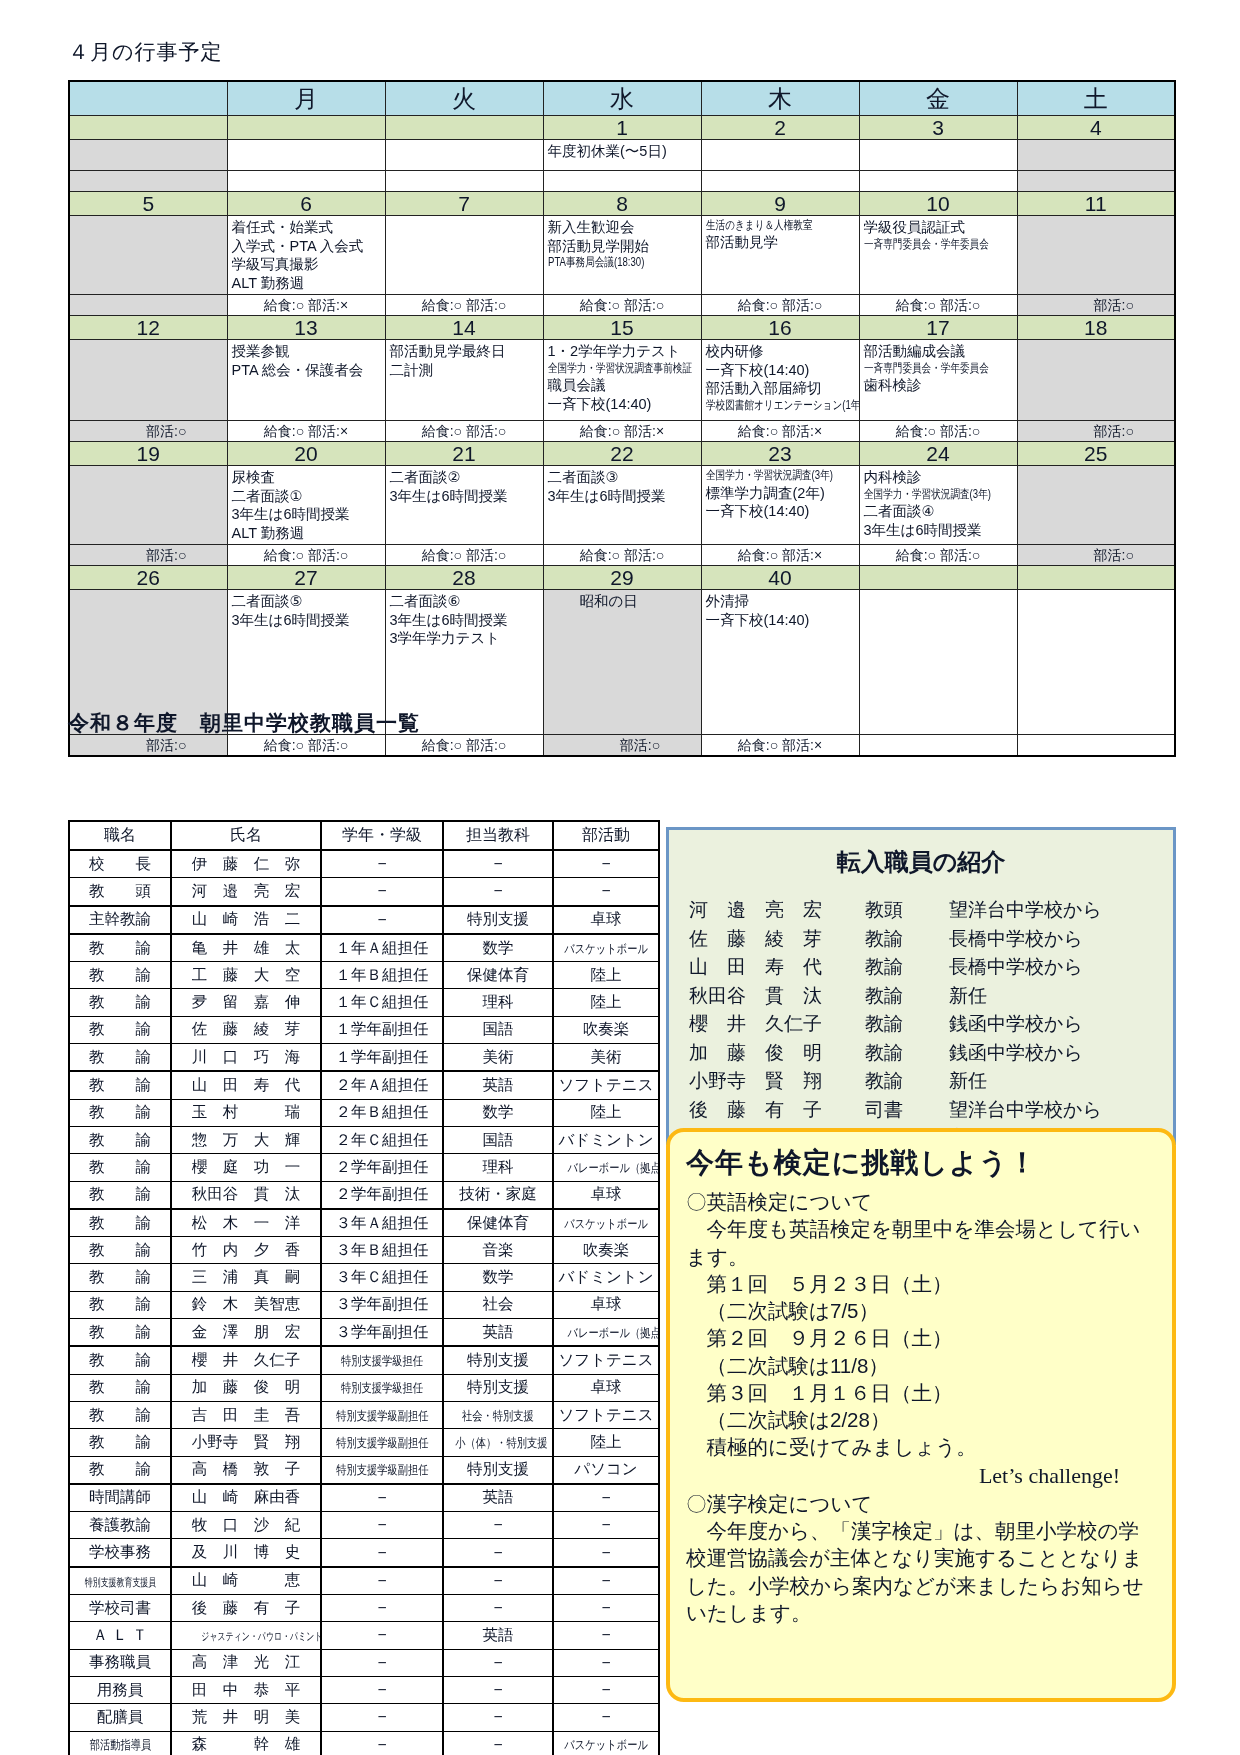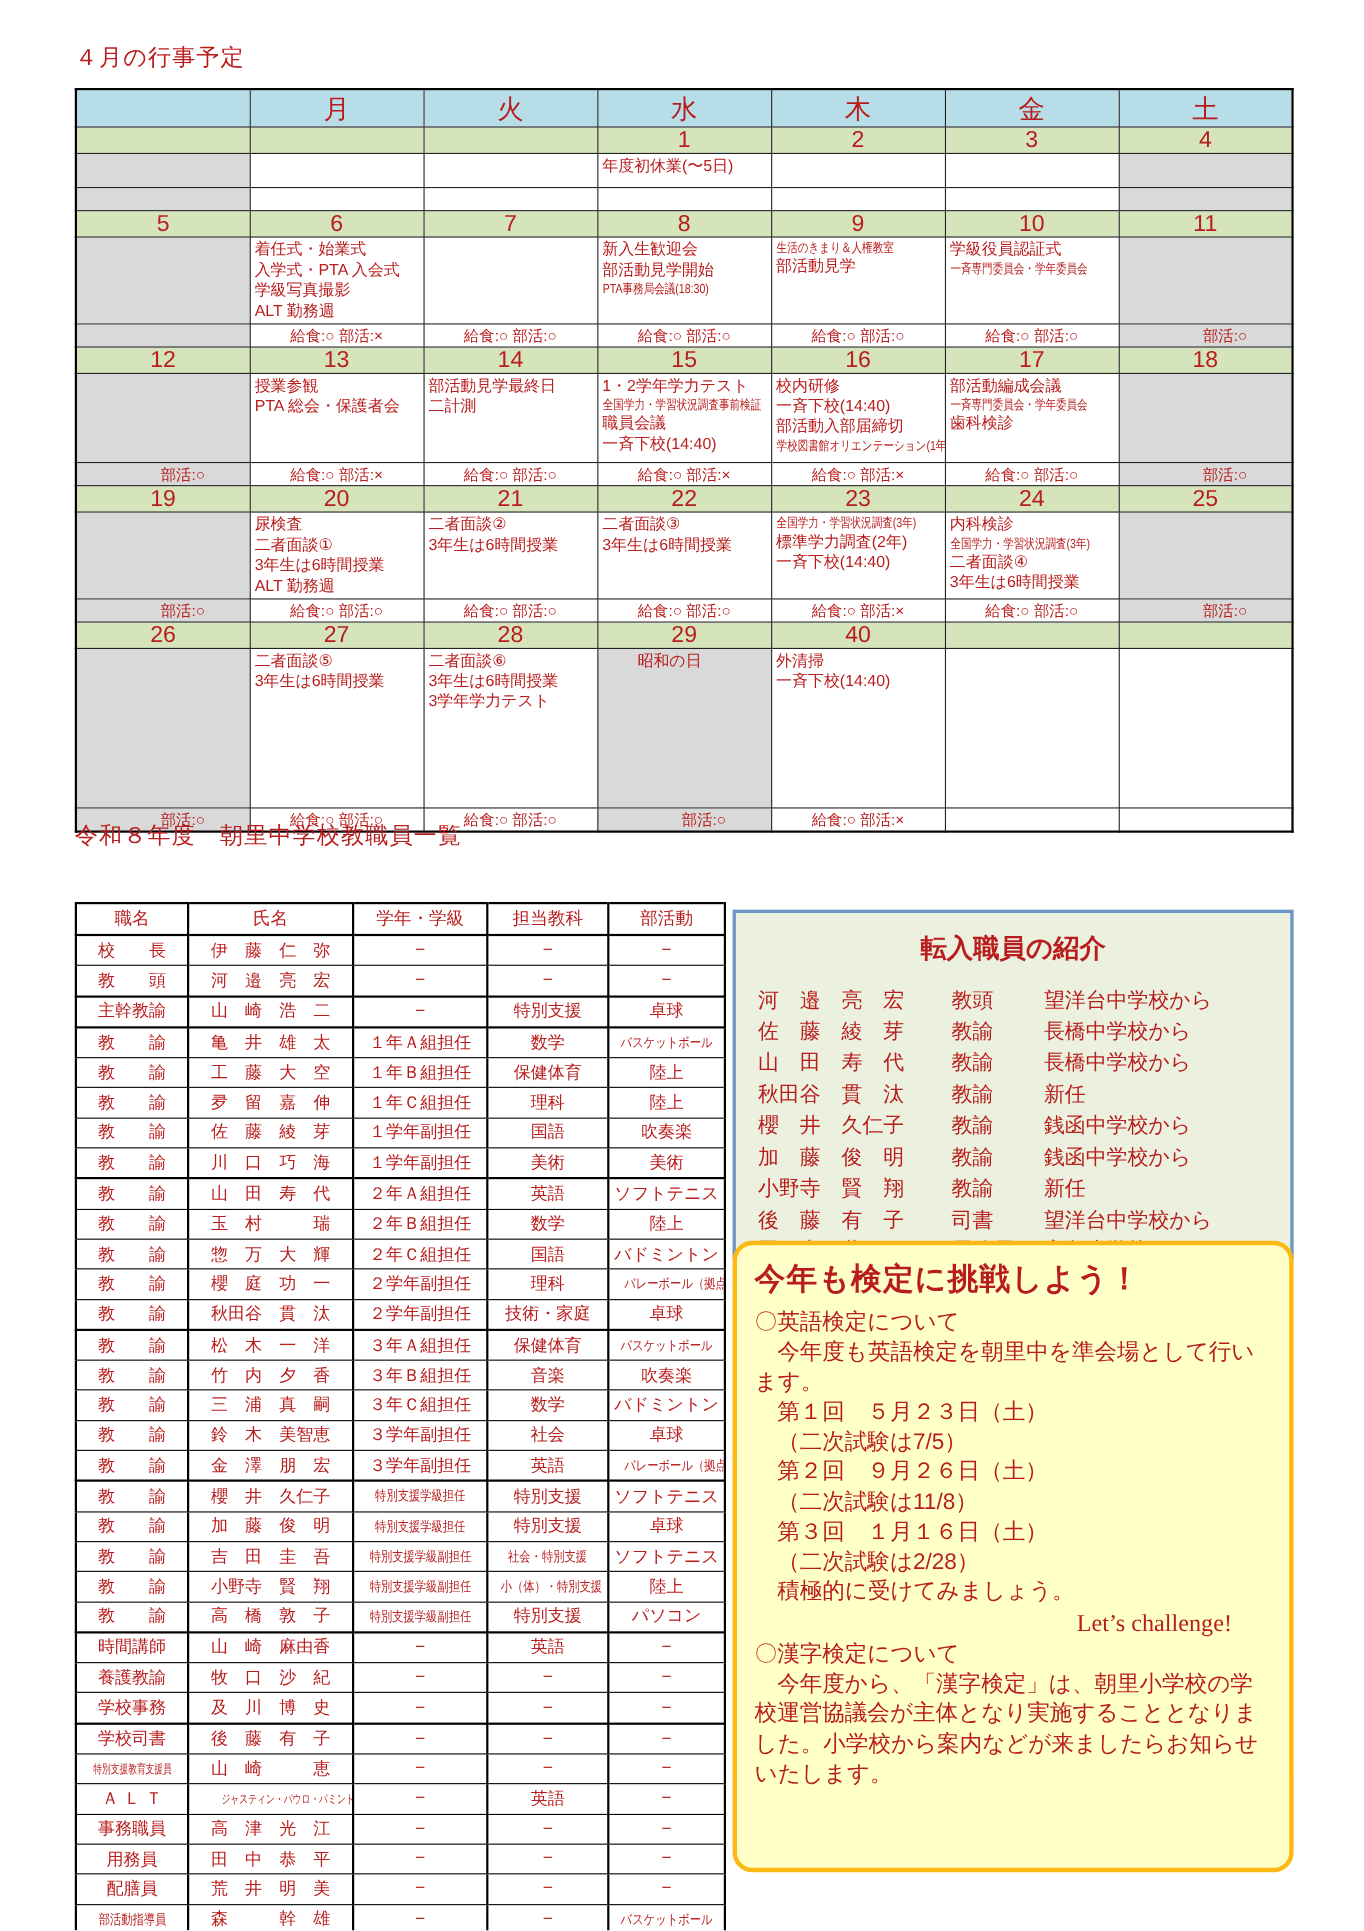--- a/index.html
+++ b/index.html
@@ -1,17 +1,17 @@
 <!DOCTYPE html>
 <html><head>
 <meta charset="utf-8">
 <style>
   html,body{margin:0;padding:0;background:#fff;}
   .page{position:relative;width:1240px;height:1755px;background:#fff;
-        font-family:"Liberation Sans","DejaVu Sans",sans-serif;color:#b91c1c;overflow:hidden;}
+        font-family:"Liberation Sans","DejaVu Sans",sans-serif;color:#0f172a;overflow:hidden;}
   .sec-title{position:absolute;left:68px;font-size:21px;letter-spacing:1px;}
   
   table.calendar{position:absolute;left:68px;top:80px;width:1108px;border-collapse:collapse;
                  table-layout:fixed;border:2px solid #000;}
   .calendar th,.calendar td{border:1.3px solid #222;padding:0;vertical-align:top;overflow:hidden;}
   .calendar th.day{background:#b7dee8;font-size:24px;font-weight:normal;height:33px;
                    text-align:center;vertical-align:middle;}
   .calendar td.date{background:#d6e4bc;font-size:21px;text-align:center;height:23px;line-height:23px;}
   .calendar td.events{background:#fff;font-size:14.5px;line-height:1.28;padding:2px 4px;}
   .calendar td.events .ln{white-space:nowrap;}
@@ -268,21 +268,21 @@
           <td class="status">給食:○ 部活:○</td>
           <td class="status">給食:○ 部活:○</td>
           <td class="status grey">部活:○</td>
           <td class="status">給食:○ 部活:×</td>
           <td class="status"></td>
           <td class="status"></td>
         </tr>
       </tbody>
   </table>
 
-  <div class="sec-title" style="top:745px;">令和８年度　朝里中学校教職員一覧</div>
+  <div class="sec-title" style="top:709px;font-weight:bold;">令和８年度　朝里中学校教職員一覧</div>
 
   <table class="staff">
     <colgroup>
       <col style="width:102px">
         <col style="width:150px">
         <col style="width:122px">
       <col style="width:110px">
         <col style="width:106px">
     </colgroup>
     <thead>
@@ -471,29 +471,29 @@
           <td><span>−</span></td>
         </tr>
         <tr class="thick">
           <td><span>学校事務</span></td>
           <td><span>及　川　博　史</span></td>
           <td><span>−</span></td>
           <td><span>−</span></td>
           <td><span>−</span></td>
         </tr>
         <tr>
+          <td><span class="xs">特別支援教育支援員</span></td>
+          <td><span>山　崎　　　恵</span></td>
+          <td><span>−</span></td>
+          <td><span>−</span></td>
+          <td><span>−</span></td>
+        </tr>
+        <tr>
           <td><span>学校司書</span></td>
           <td><span>後　藤　有　子</span></td>
-          <td><span>−</span></td>
-          <td><span>−</span></td>
-          <td><span>−</span></td>
-        </tr>
-        <tr>
-          <td><span class="xs">特別支援教育支援員</span></td>
-          <td><span>山　崎　　　恵</span></td>
           <td><span>−</span></td>
           <td><span>−</span></td>
           <td><span>−</span></td>
         </tr>
         <tr>
           <td><span>Ａ Ｌ Ｔ</span></td>
           <td><span class="xs">ジャスティン・パウロ・パミントゥアン</span></td>
           <td><span>−</span></td>
           <td><span>英語</span></td>
           <td><span>−</span></td>

